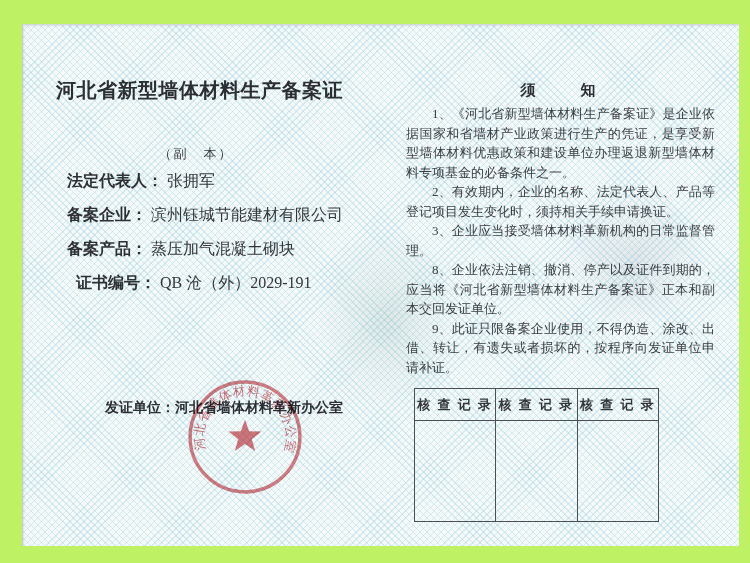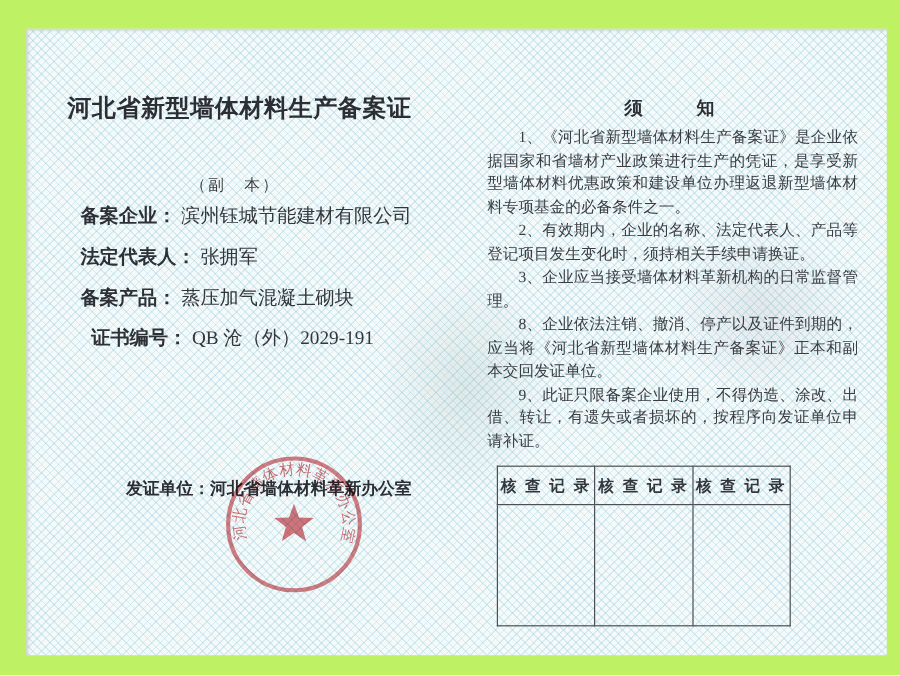--- a/index.html
+++ b/index.html
@@ -56,26 +56,26 @@
   <div class="paper">
     <div class="wm wm1"></div>
     <div class="wm wm2"></div>
 
     <div class="left-col">
       <h1 class="title">河北省新型墙体材料生产备案证</h1>
       <div class="subtitle">（副　本）</div>
 
       <div class="fields">
         <div class="field">
+          <span class="flabel">法定代表人：</span>
+          <span class="fvalue">张拥军</span>
+        </div>
+        <div class="field">
           <span class="flabel">备案企业：</span>
           <span class="fvalue">滨州钰城节能建材有限公司</span>
-        </div>
-        <div class="field">
-          <span class="flabel">法定代表人：</span>
-          <span class="fvalue">张拥军</span>
         </div>
         <div class="field">
           <span class="flabel">备案产品：</span>
           <span class="fvalue">蒸压加气混凝土砌块</span>
         </div>
         <div class="field">
           <span class="flabel">证书编号：</span>
           <span class="fvalue">QB 沧（外）2029-191</span>
         </div>
       </div>

